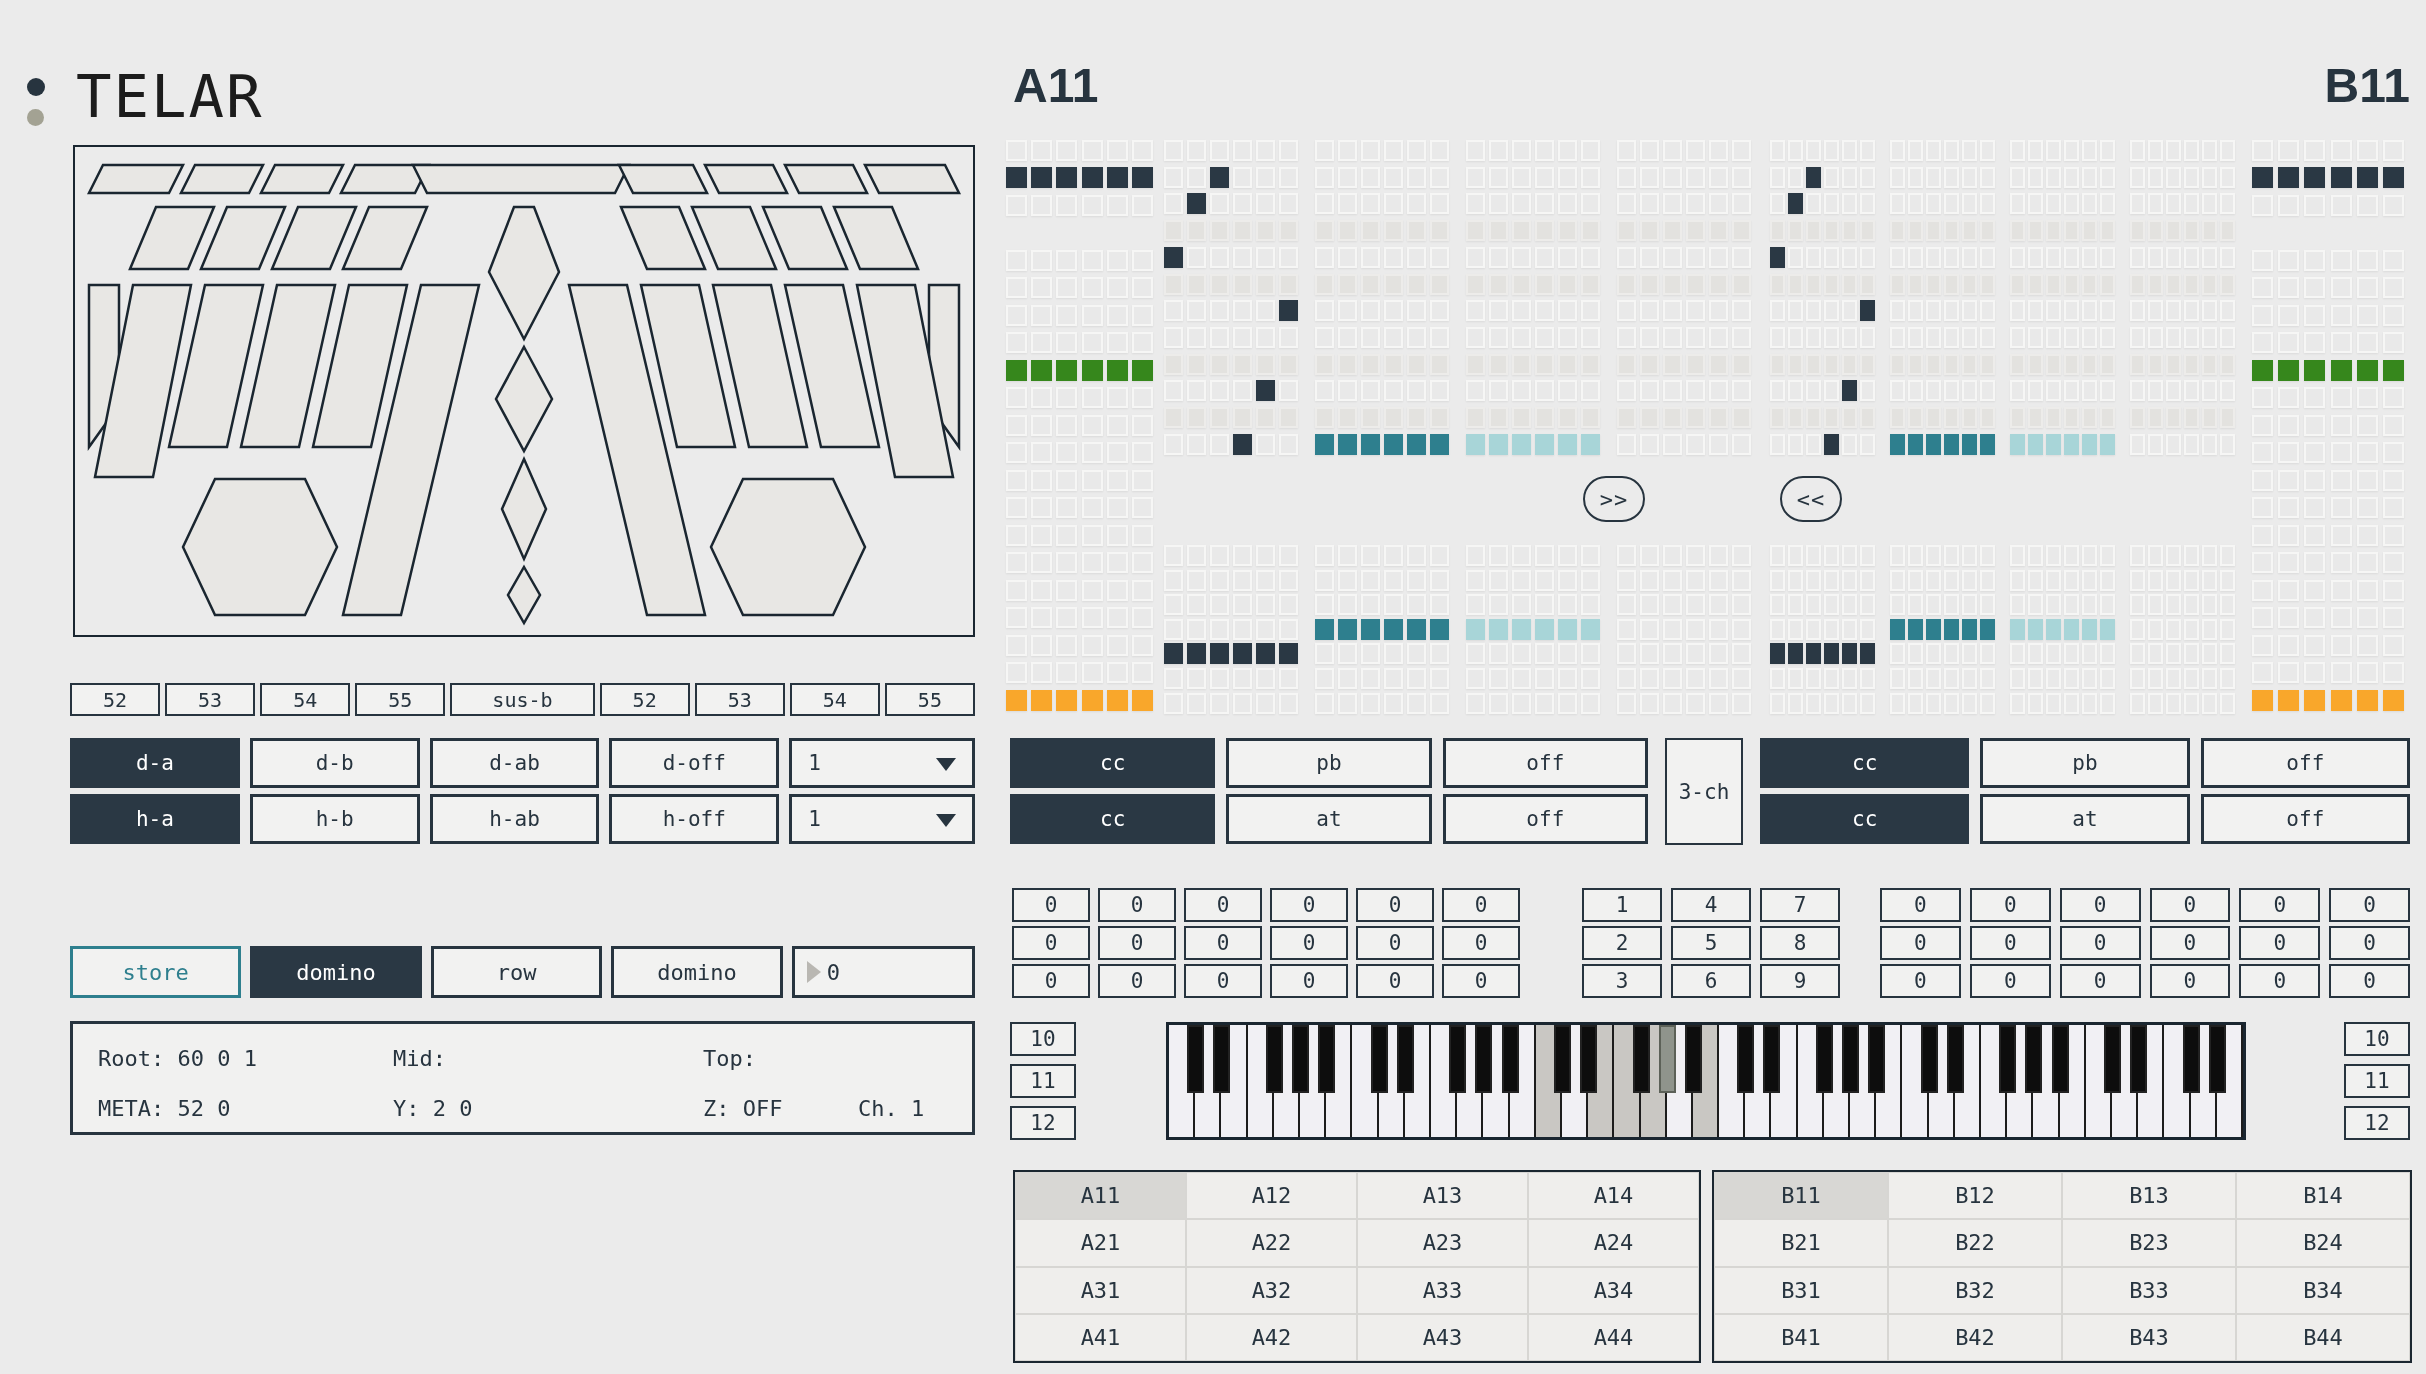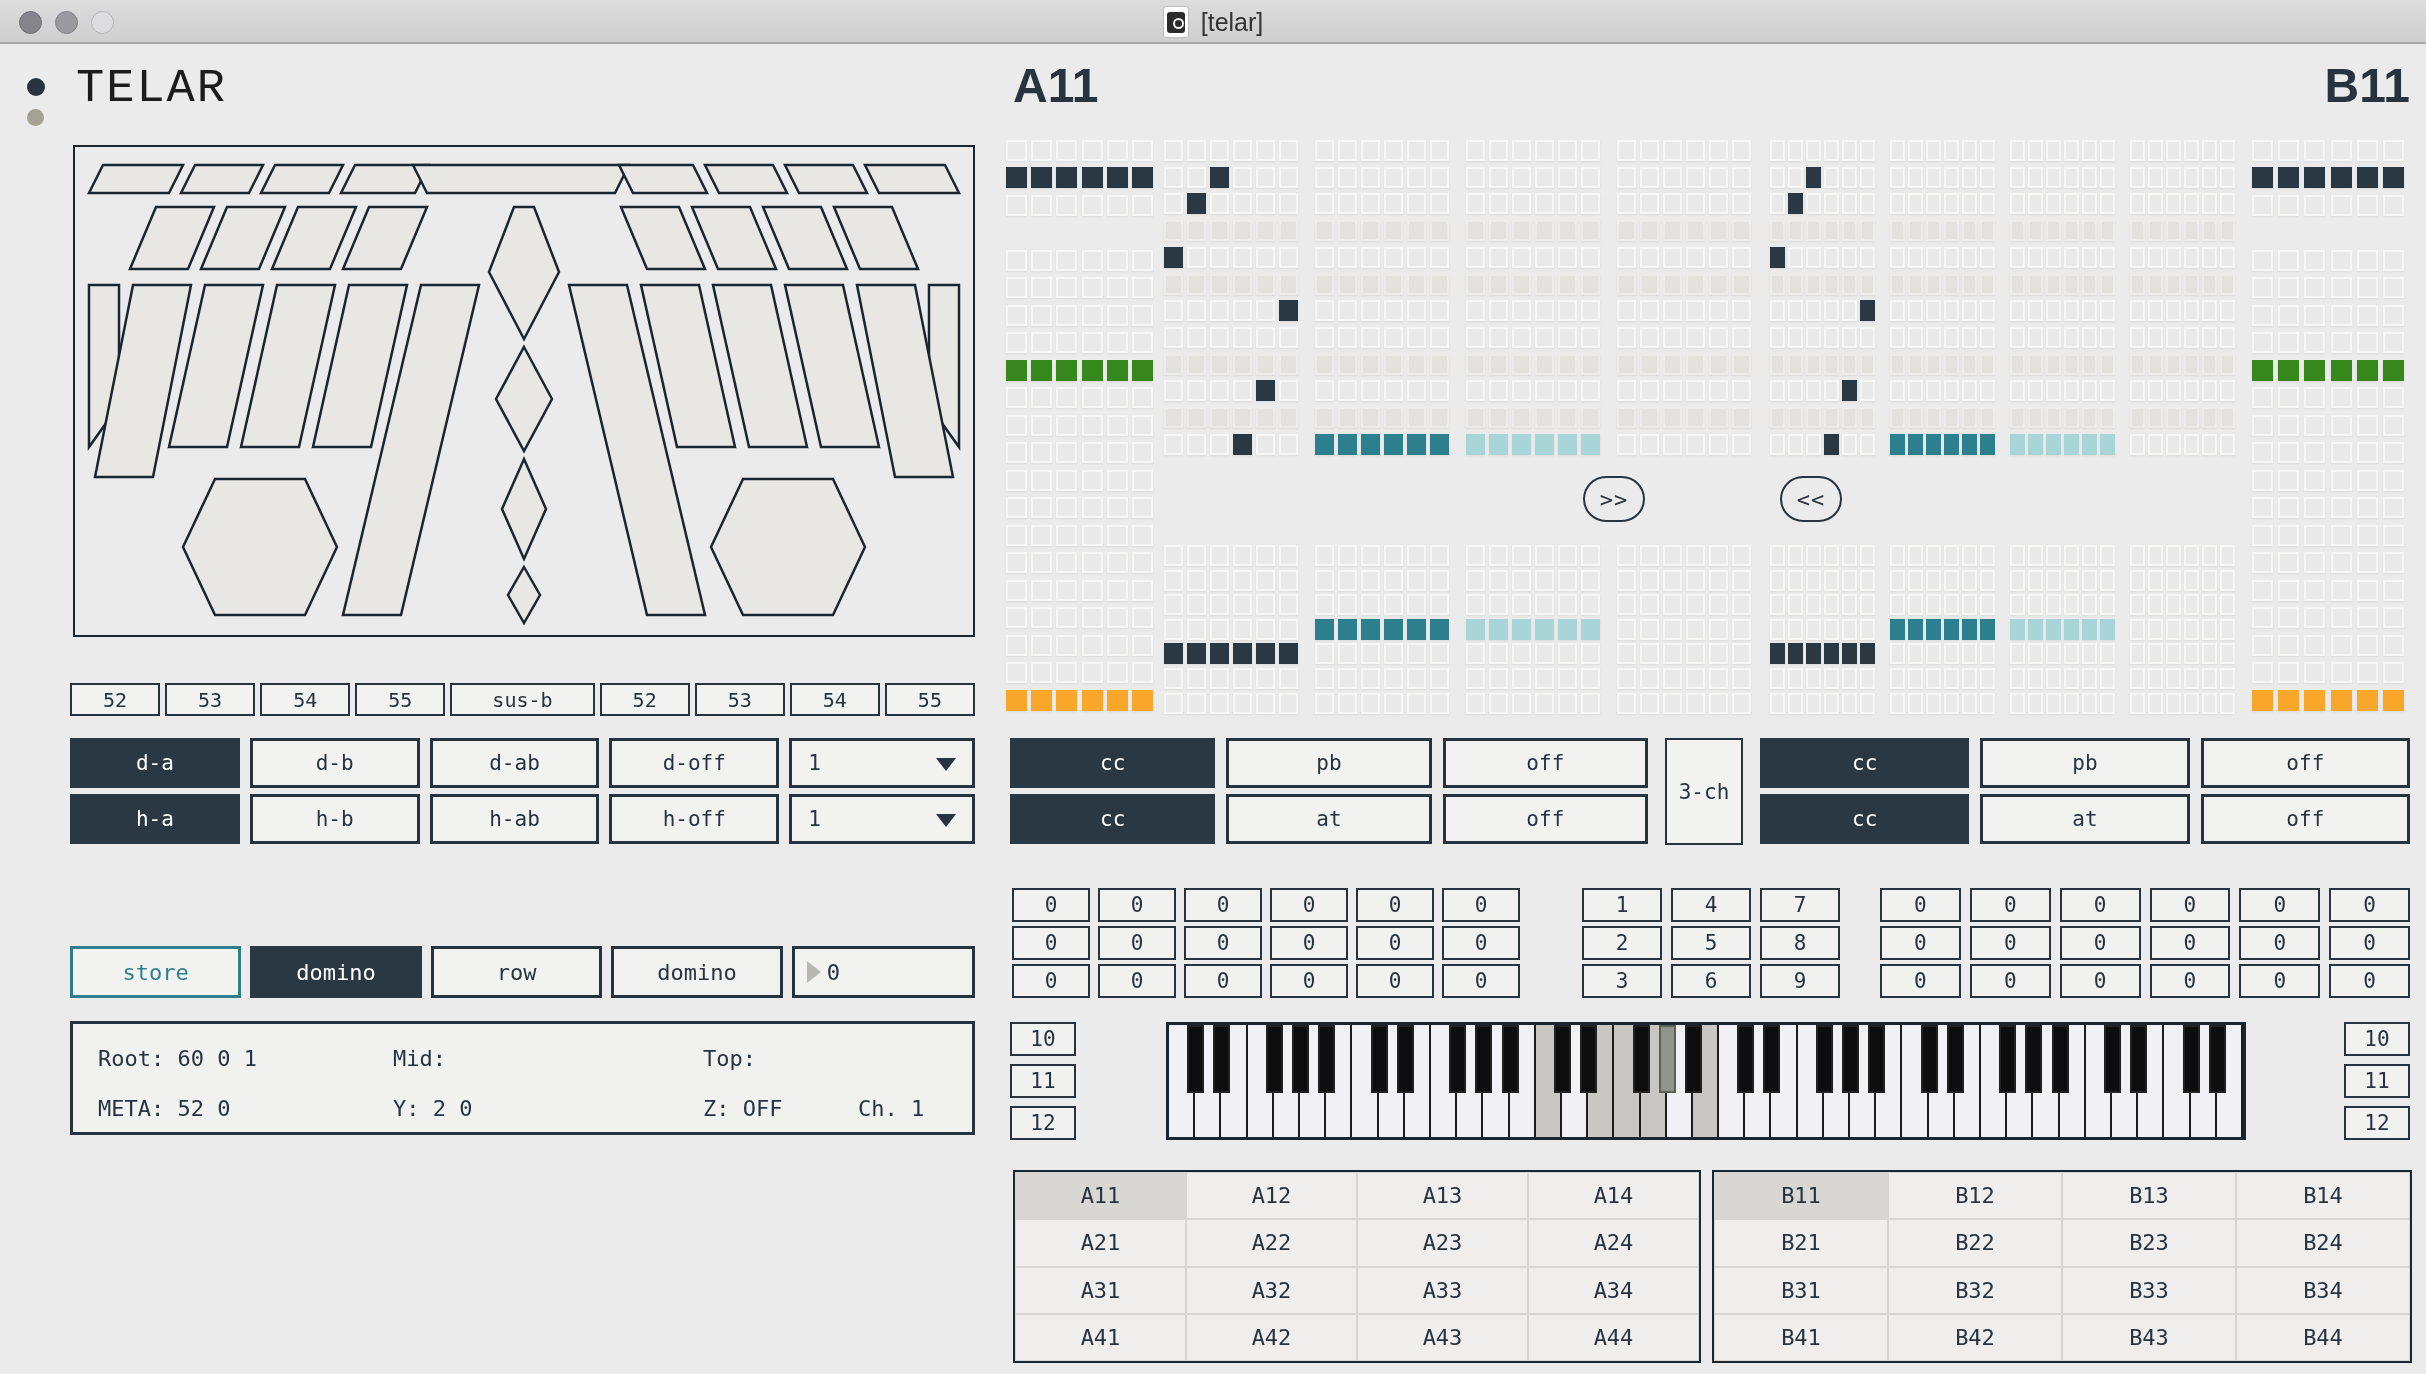--- a/index.html
+++ b/index.html
@@ -23,21 +23,21 @@
   #patch-icon::before { content:""; position:absolute; z-index:2; left:9px; top:11px; width:7px; height:7px;
                  border:2px solid #eee; border-radius:50%; }
   .btn { display:flex; align-items:center; justify-content:center; font-size:21px; }
   .b-dark  { background:#2a3844; color:#fff; border:3px solid #2a3844; }
   .b-light { background:#f2f2f1; color:#27343f; border:3px solid #27343f; }
   .b-tealsel { background:#2e7f8e; color:#fff; border:3px solid #2e7f8e; }
   .b-teal  { background:#f2f2f1; color:#2e7f8e; border:3px solid #2e7f8e; }
   
   #dot-a { position:absolute; left:27px; top:78px; width:18px; height:18px; border-radius:50%; background:#27343f; }
   #dot-b { position:absolute; left:27px; top:109px; width:17px; height:17px; border-radius:50%; background:#a3a293; }
-  #app-title { position:absolute; left:76px; top:62px; font-size:47px; letter-spacing:2px; color:#1c1c1c;font-family:Liberation Mono, monospace; }
+  #app-title { position:absolute; left:76px; top:62px; font-size:59px; letter-spacing:2px; color:#1c1c1c; }
   #layout-panel { position:absolute; left:73px; top:145px; width:902px; height:492px;
                   border:2px solid #1a2630; background:#ebebeb; }
   #layout-panel svg polygon { fill:#e8e7e4; stroke:#1a2630; stroke-width:2.5; }
   .flexrow { position:absolute; display:flex; }
   .mcell { flex:1; height:33px; background:#f2f2f1; border:2.5px solid #27343f;
            display:flex; align-items:center; justify-content:center; font-size:20px; }
   .mwide { flex:1.63; }
   .dcell { flex:1; height:50px; }
   .dropdown { position:relative; justify-content:flex-start; padding-left:16px; }
   .dropdown .dd-arrow { position:absolute; right:16px; top:50%; margin-top:-5px;
@@ -88,29 +88,20 @@
   .wk { position:absolute; top:0; height:112px; background:#f1f0f4; border-right:2px solid #1c1c1c; }
   .wk.pressed { background:#c9c7c3; }
   .bk { position:absolute; top:0; height:68px; background:#0d0d0d; border:2px solid #222; z-index:2; }
   .bk.pressed { background:#8f948c; border-color:#5c6158; }
 </style>
 </head>
 <body>
 
 <div id="root">
 
-  <div id="titlebar">
-    <div id="tl-close" class="tl"></div>
-    <div id="tl-min" class="tl"></div>
-    <div id="tl-zoom" class="tl"></div>
-    <div id="title-group">
-      <div id="patch-icon"></div>
-      <span>[telar]</span>
-    </div>
-  </div>
 
   <div id="dot-a"></div>
   <div id="dot-b"></div>
   <div id="app-title">TELAR</div>
 
   <div id="layout-panel">
     <svg width="898" height="488" viewBox="0 0 898 488">
 
       <polygon points="28,18 108,18 94,46 14,46"></polygon>
       <polygon points="120,18 188,18 174,46 106,46"></polygon>

